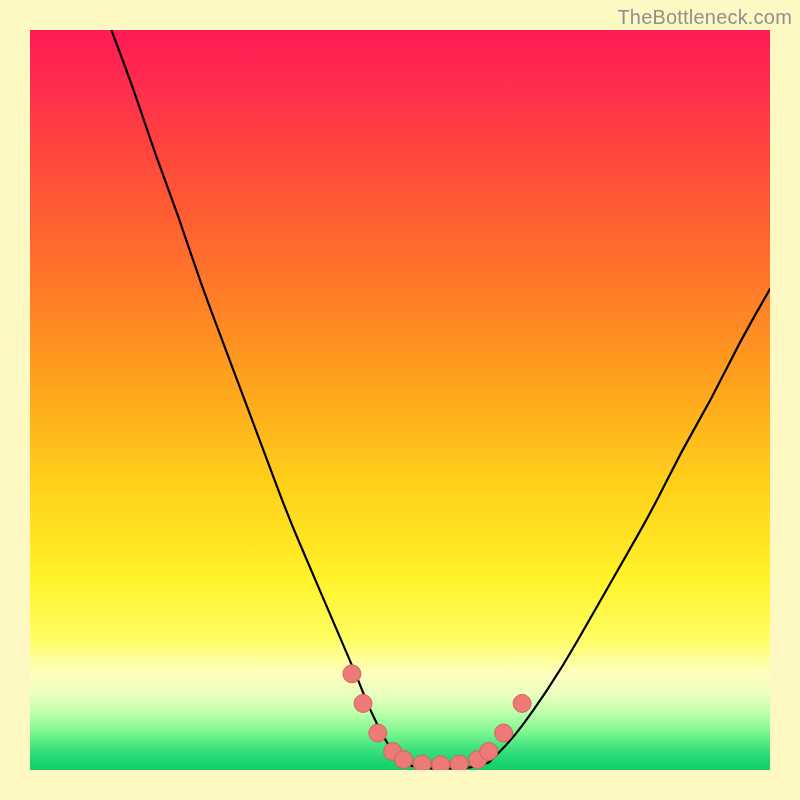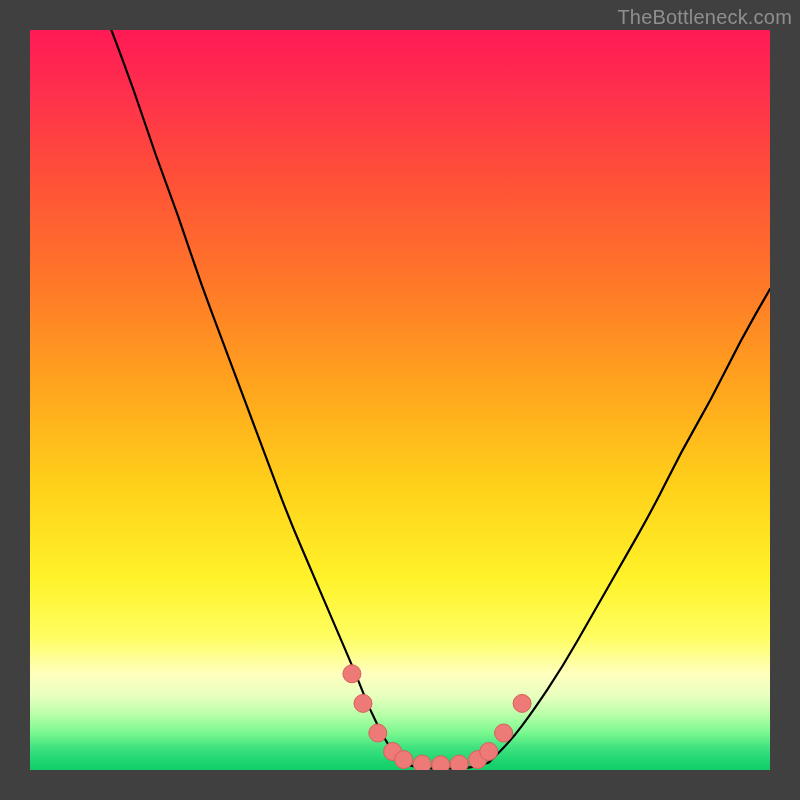--- a/index.html
+++ b/index.html
@@ -10,21 +10,21 @@
     background: #000;
     font-family: Arial, Helvetica, sans-serif;
     overflow: hidden;
   }
   .frame {
     position: absolute;
     top: 0;
     left: 0;
     width: 800px;
     height: 800px;
-    background: #404040;
+    background: #fef9c3;
   }
   .plot {
     position: absolute;
     top: 30px;
     left: 30px;
     width: 740px;
     height: 740px;
     overflow: hidden;
   }
   .gradient {

